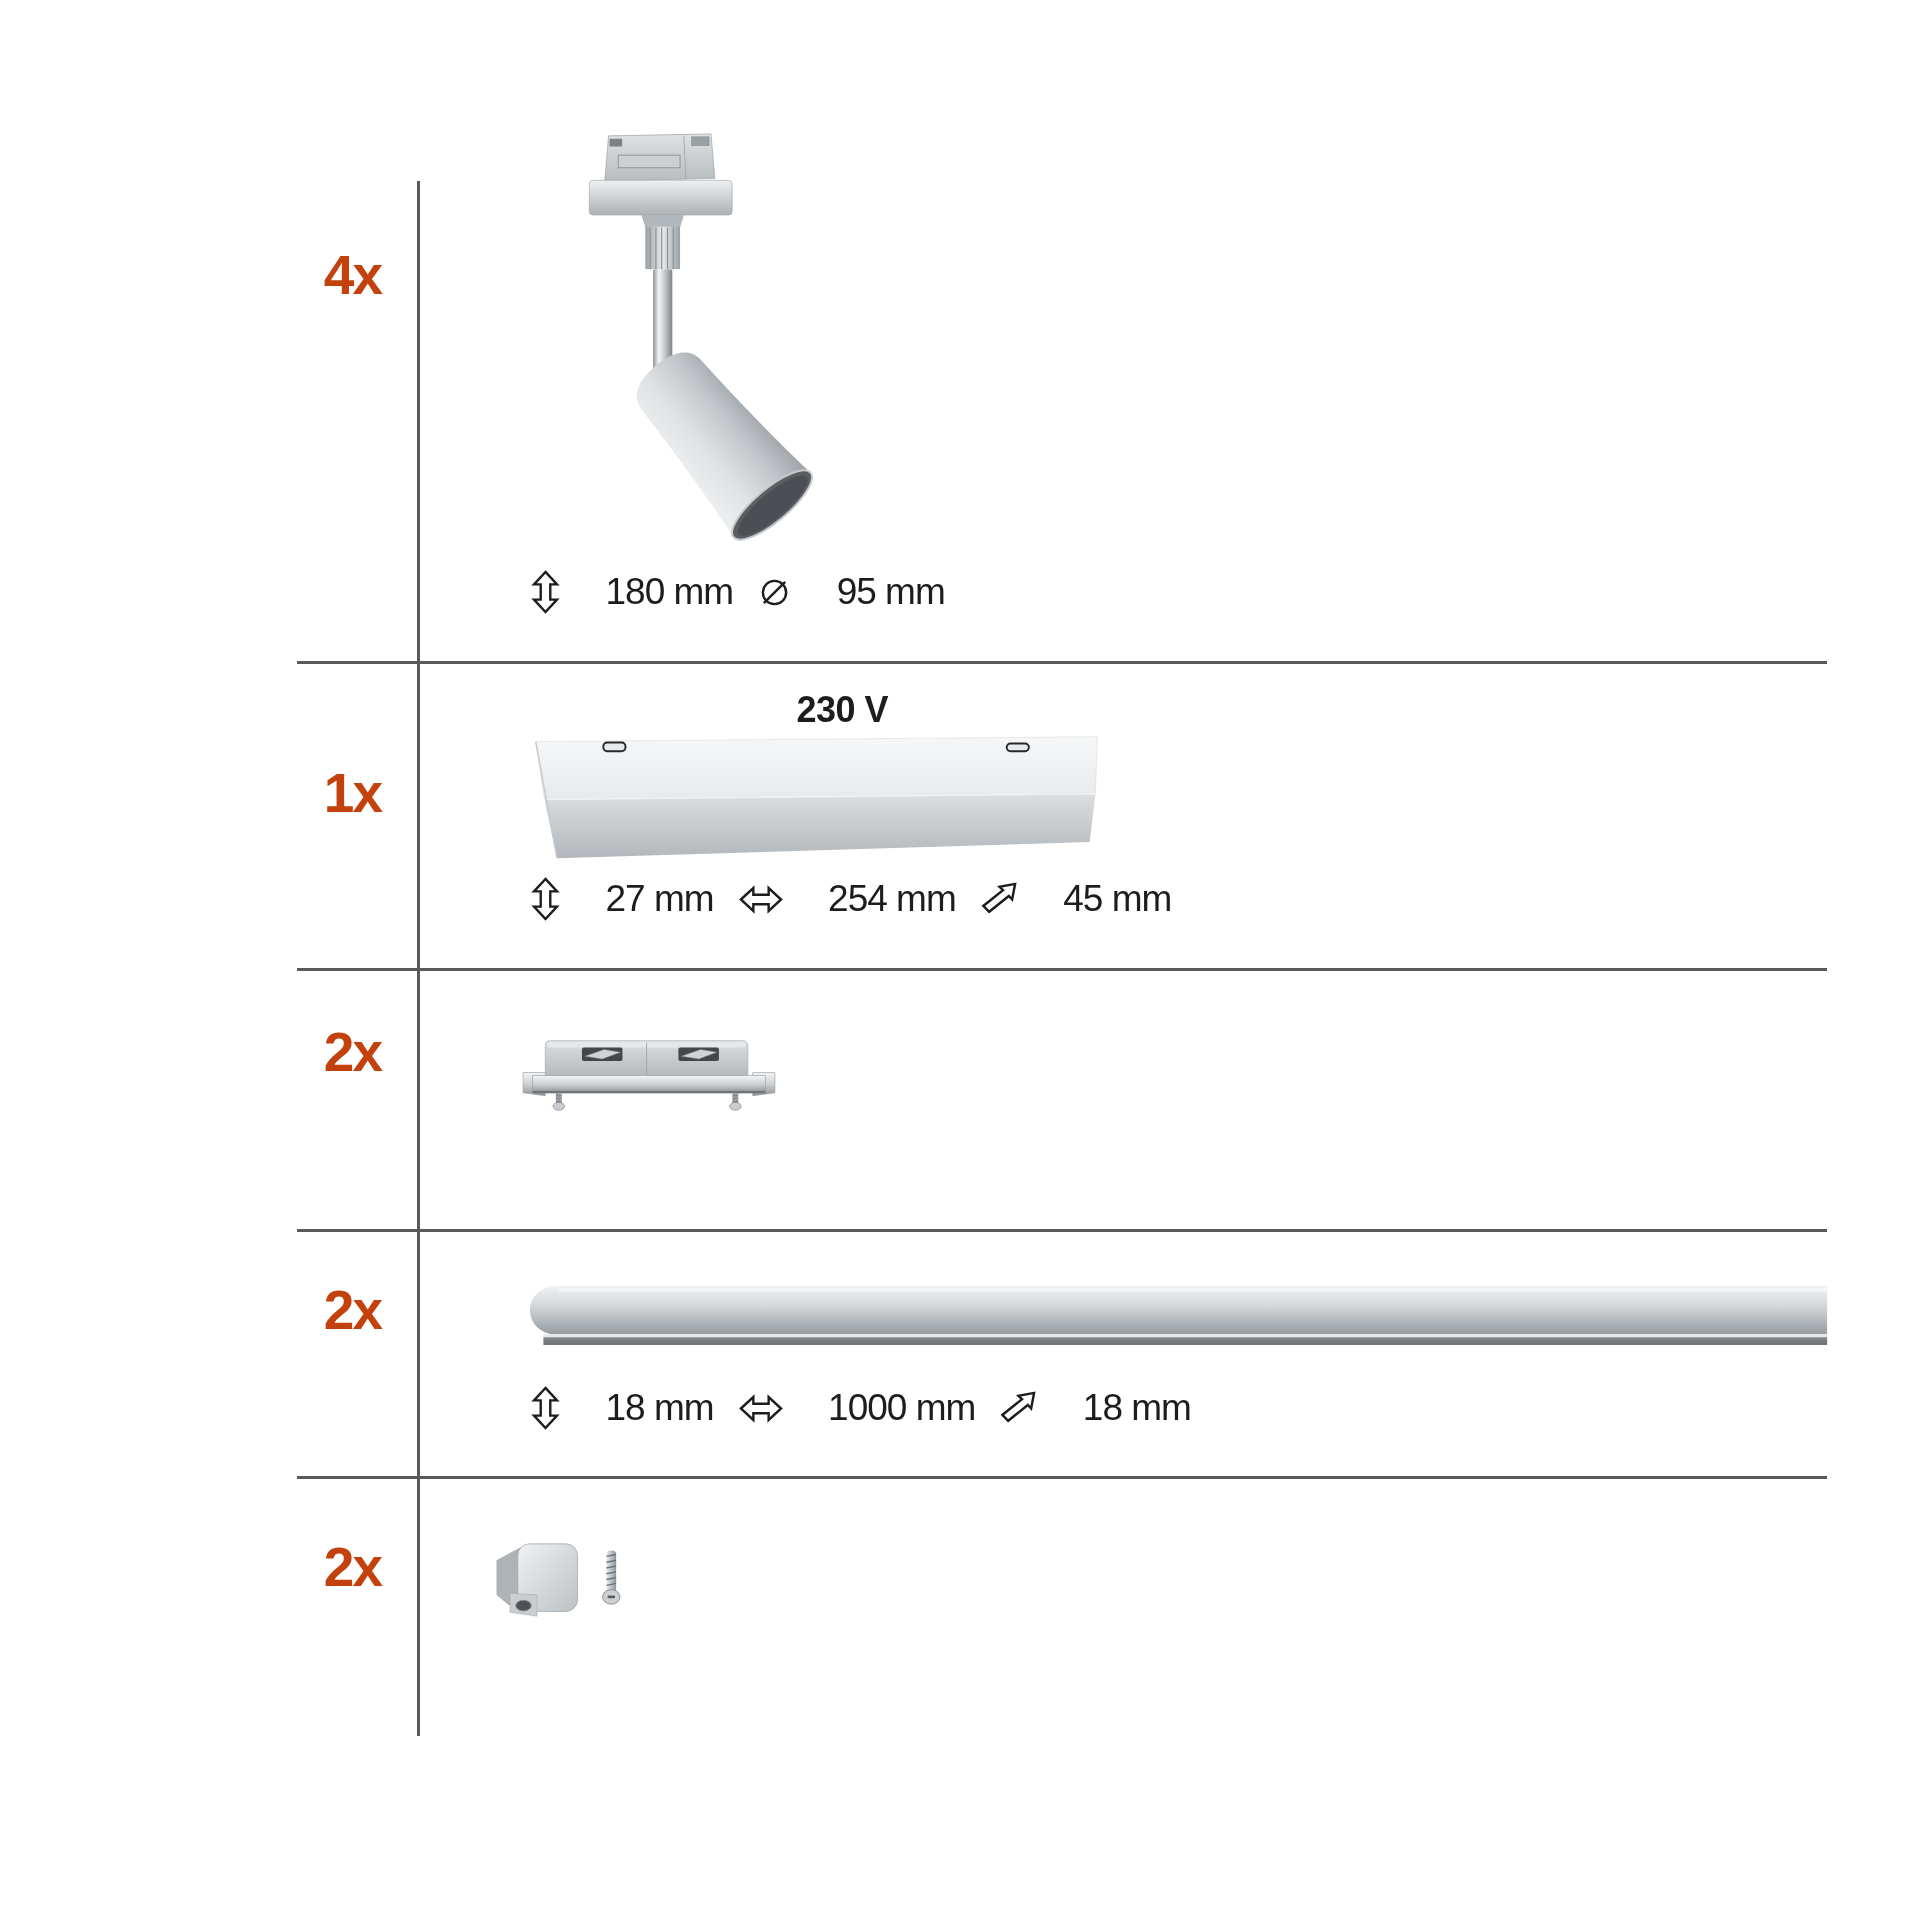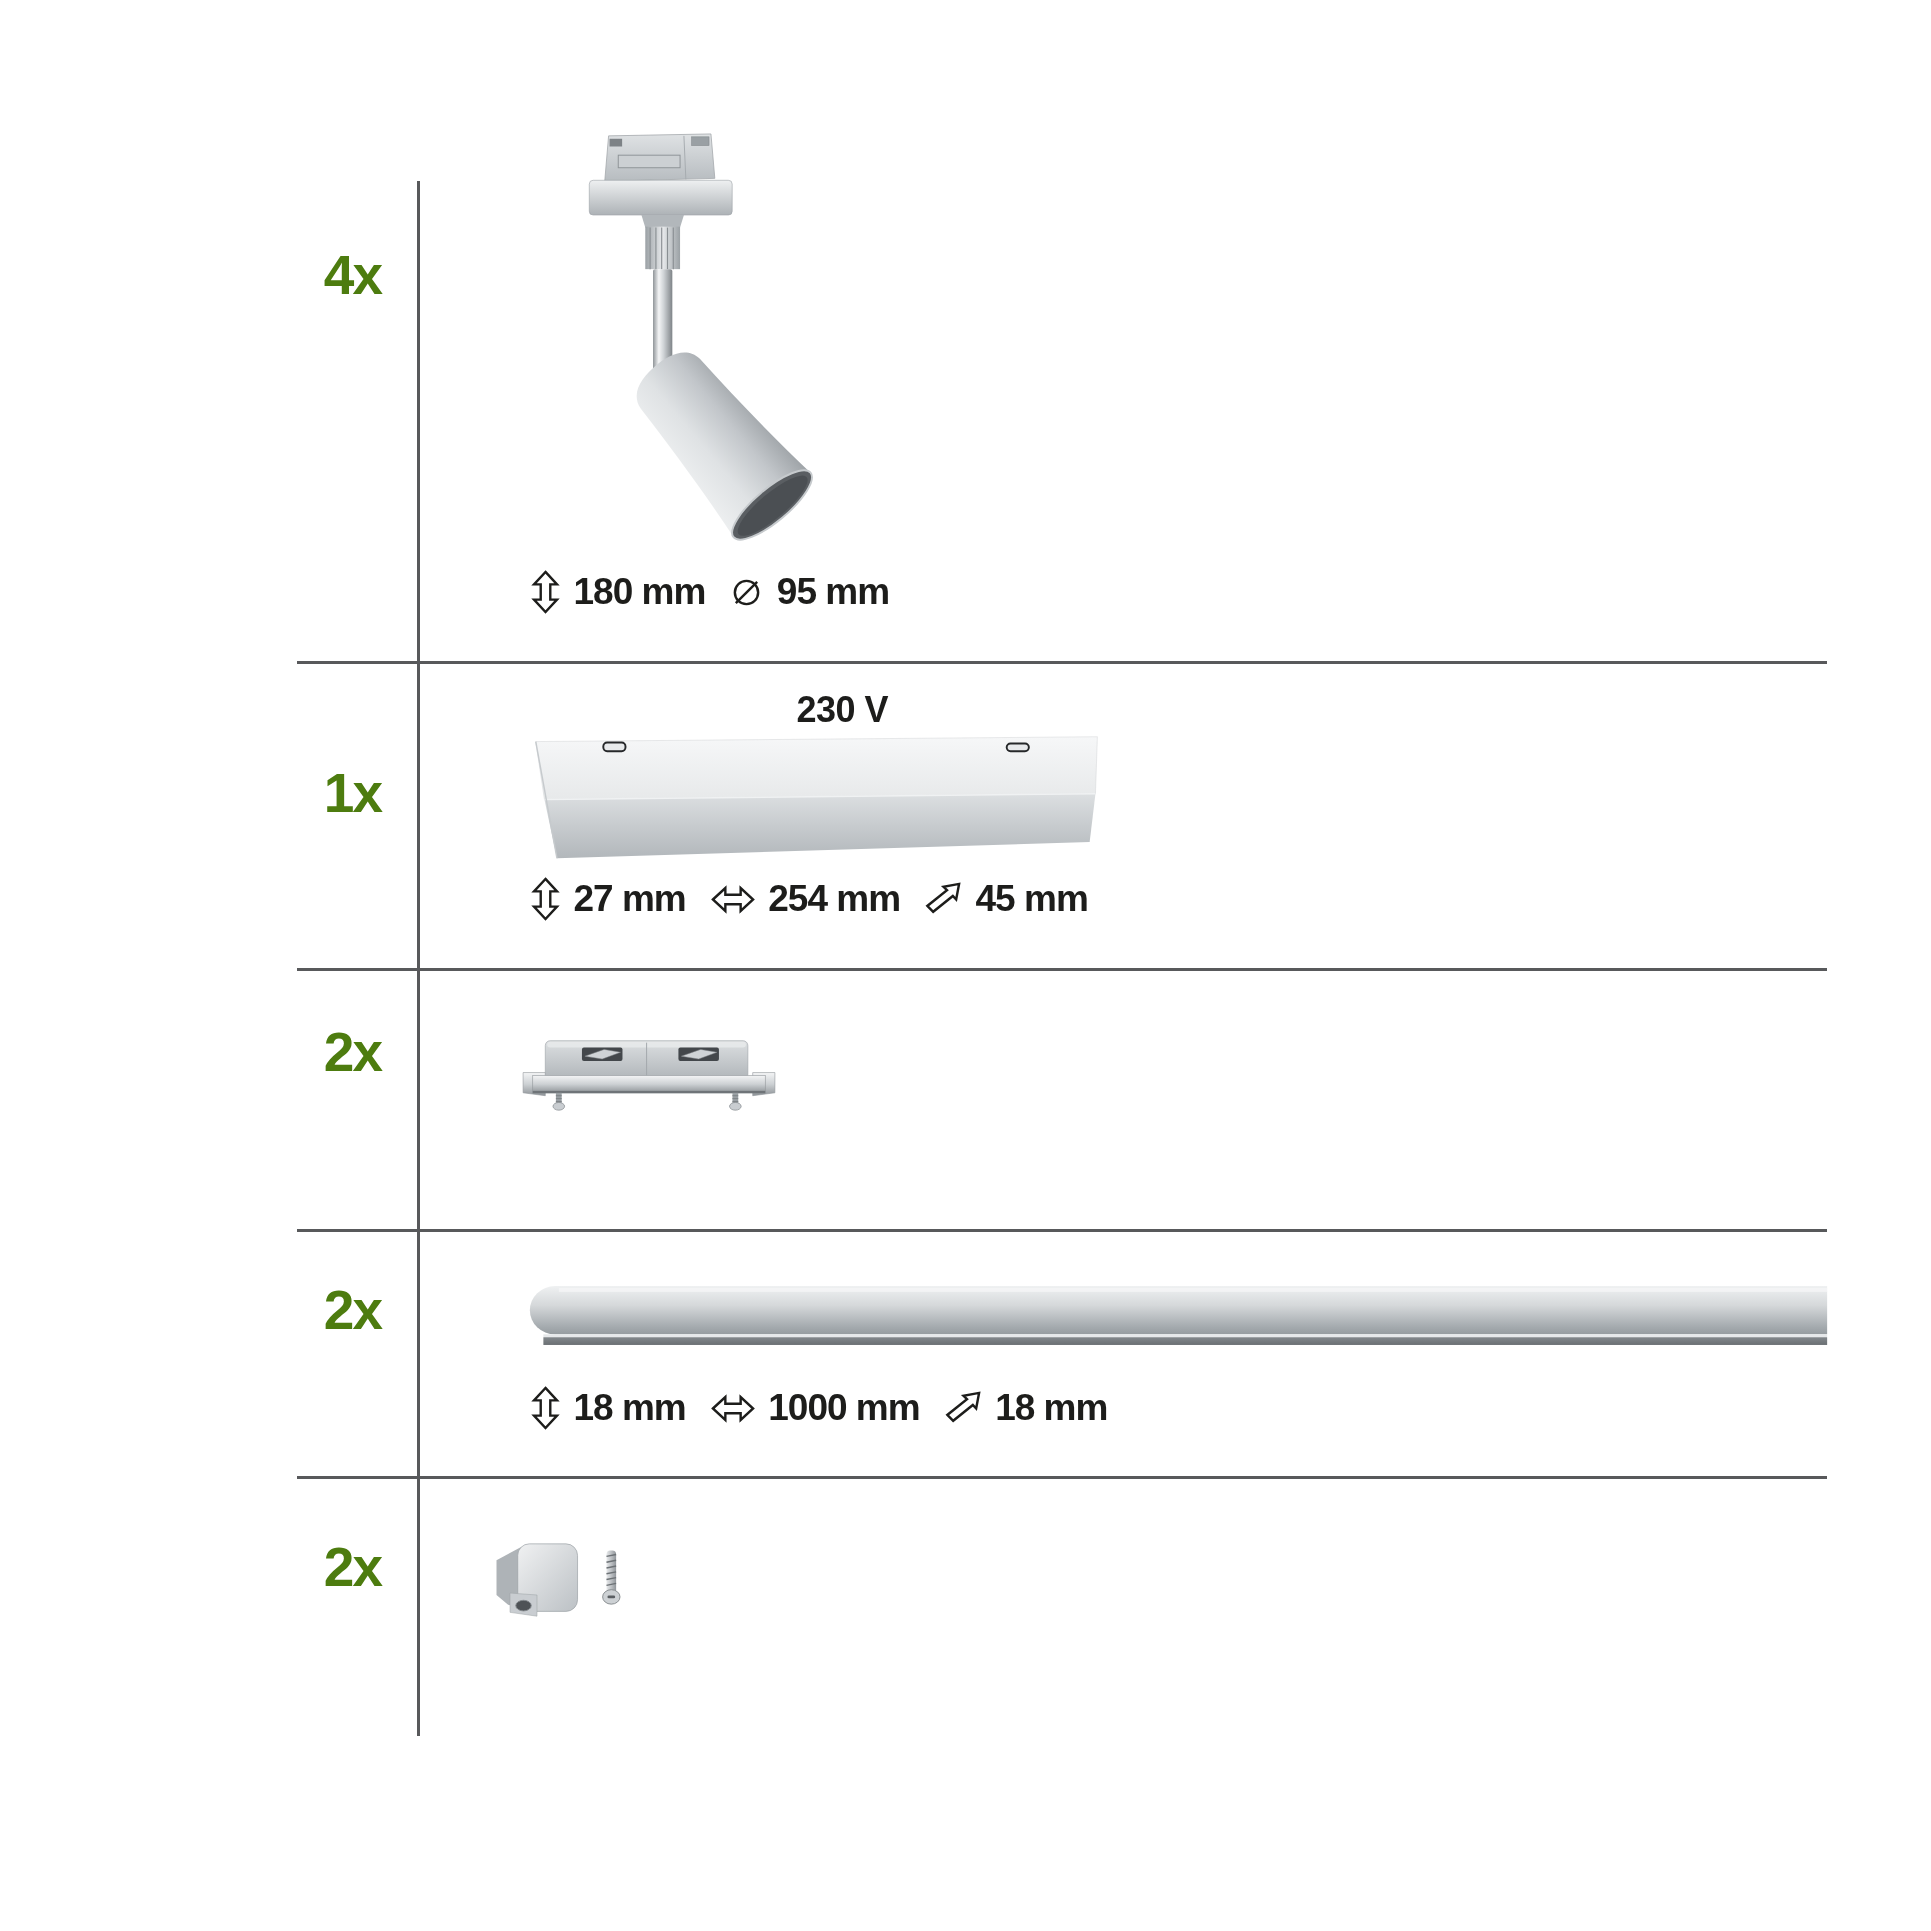--- a/index.html
+++ b/index.html
@@ -4,25 +4,25 @@
 <style>
   html,body{margin:0;padding:0;background:#fff;}
   .canvas{
     position:relative;width:1931px;height:1931px;background:#ffffff;
     font-family:"Liberation Sans",sans-serif;color:#1d1d1b;overflow:hidden;
   }
   .vline{position:absolute;left:417px;top:181px;width:2.9px;height:1555px;background:#58595b;}
   .hline{position:absolute;left:297px;width:1530px;height:2.9px;background:#58595b;}
   .qty{
     position:absolute;left:280px;width:145px;text-align:center;
-    font-size:55px;font-weight:bold;letter-spacing:-1.9px;line-height:1;color:#4d7c0f;
+    font-size:55px;font-weight:bold;letter-spacing:-1.9px;line-height:1;color:#c2410c;
   }
   .dims{position:absolute;display:flex;align-items:center;gap:25px;height:46px;}
   .pair{display:flex;align-items:center;gap:13.5px;}
-  .dimtext{font-size:37px;font-weight:bold;letter-spacing:-1px;white-space:nowrap;}
+  .dimtext{font-size:37px;font-weight:normal;letter-spacing:-1px;white-space:nowrap;margin-left:32px;}
   .voltage{
     position:absolute;left:743px;top:689px;width:145px;text-align:right;
     font-size:36px;font-weight:bold;letter-spacing:-0.5px;
   }
   .prod{position:absolute;}
   .spot{left:541px;top:128px;}
   .psu{left:529px;top:726px;}
   .conn{left:521px;top:1033px;}
   .rail{left:526px;top:1282px;}
   .cap{left:483px;top:1535px;}

